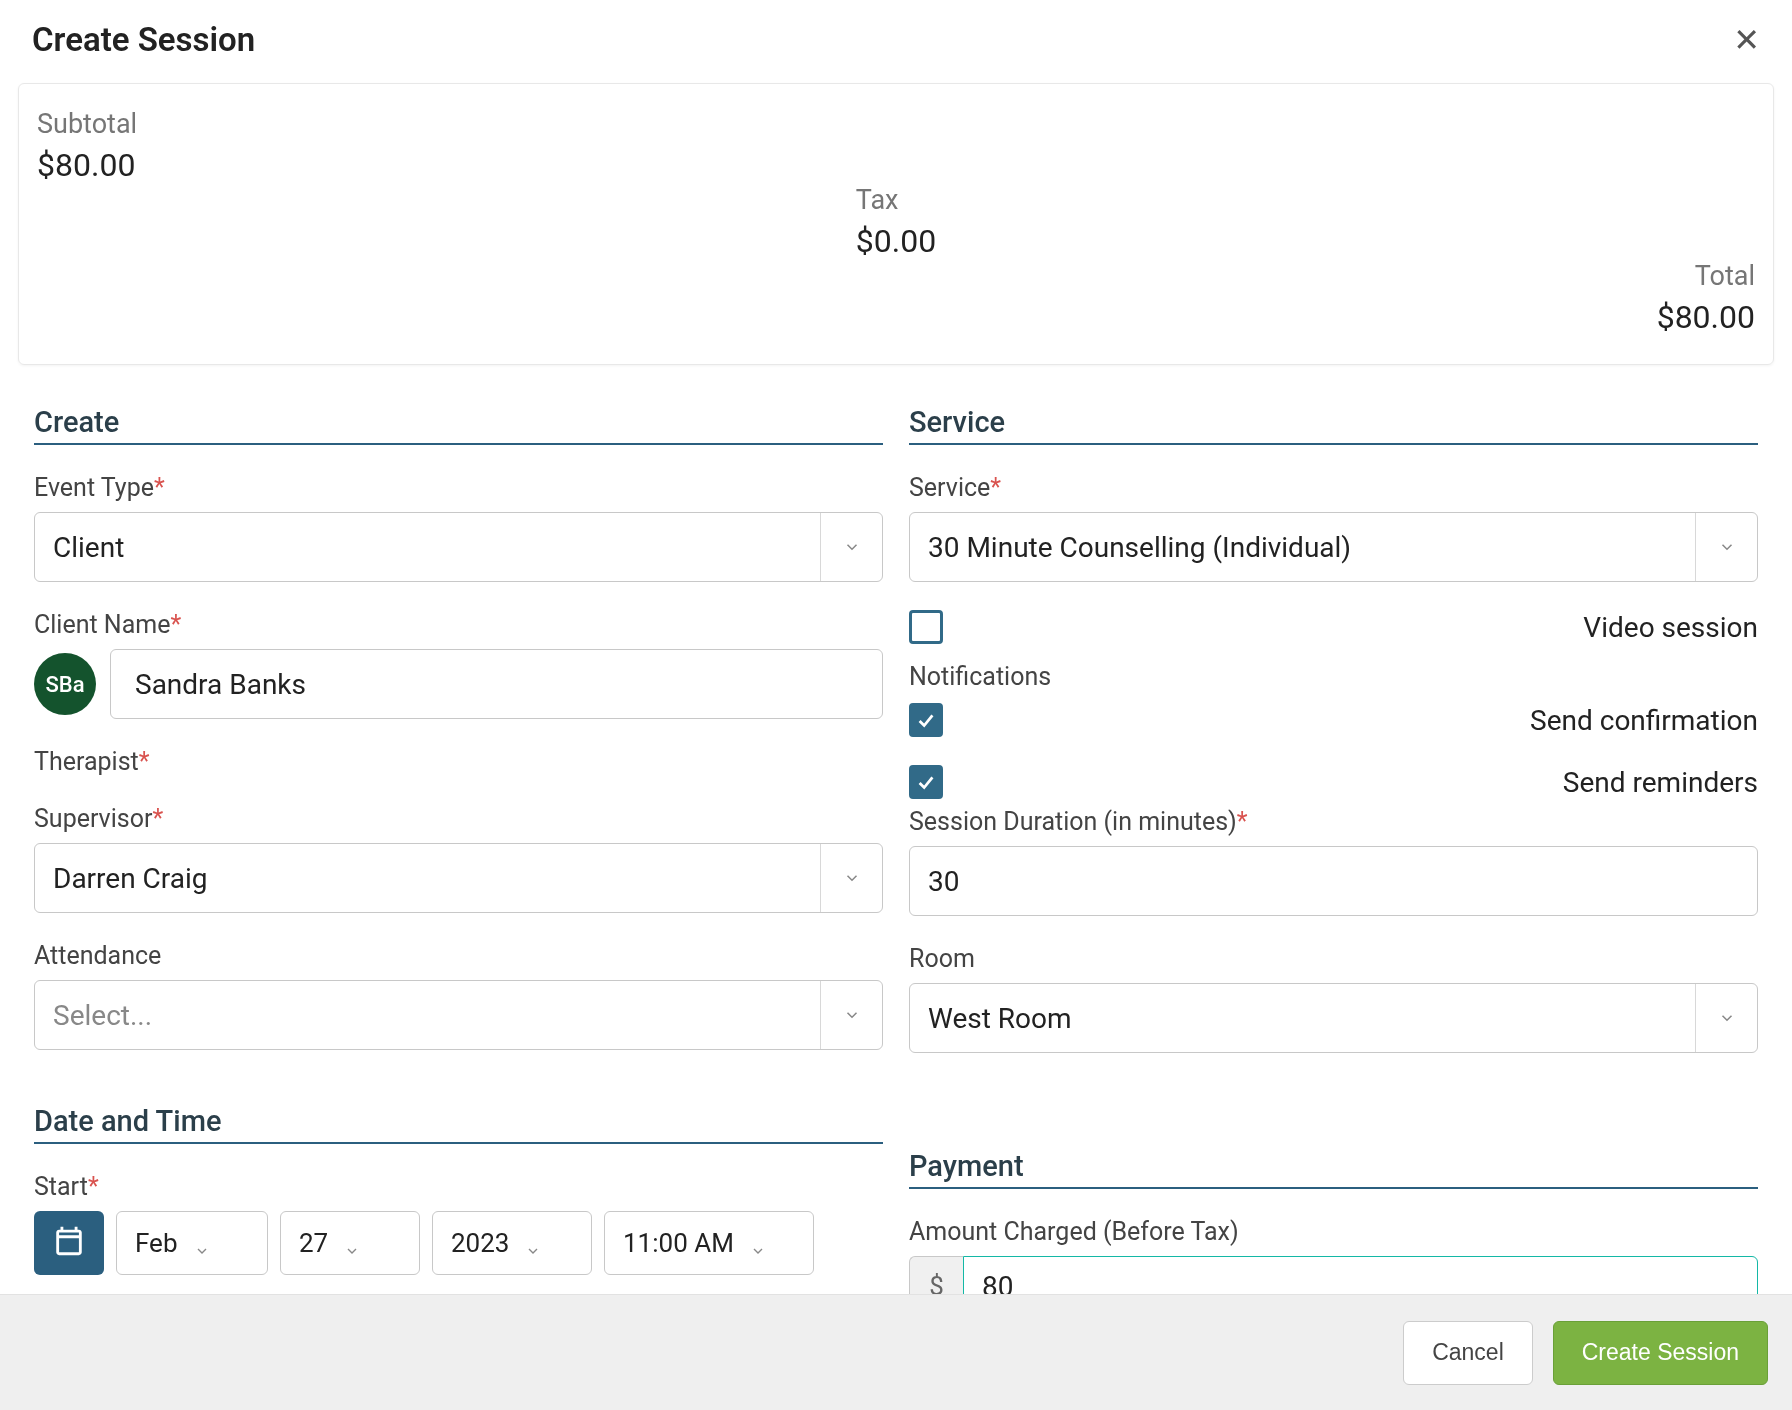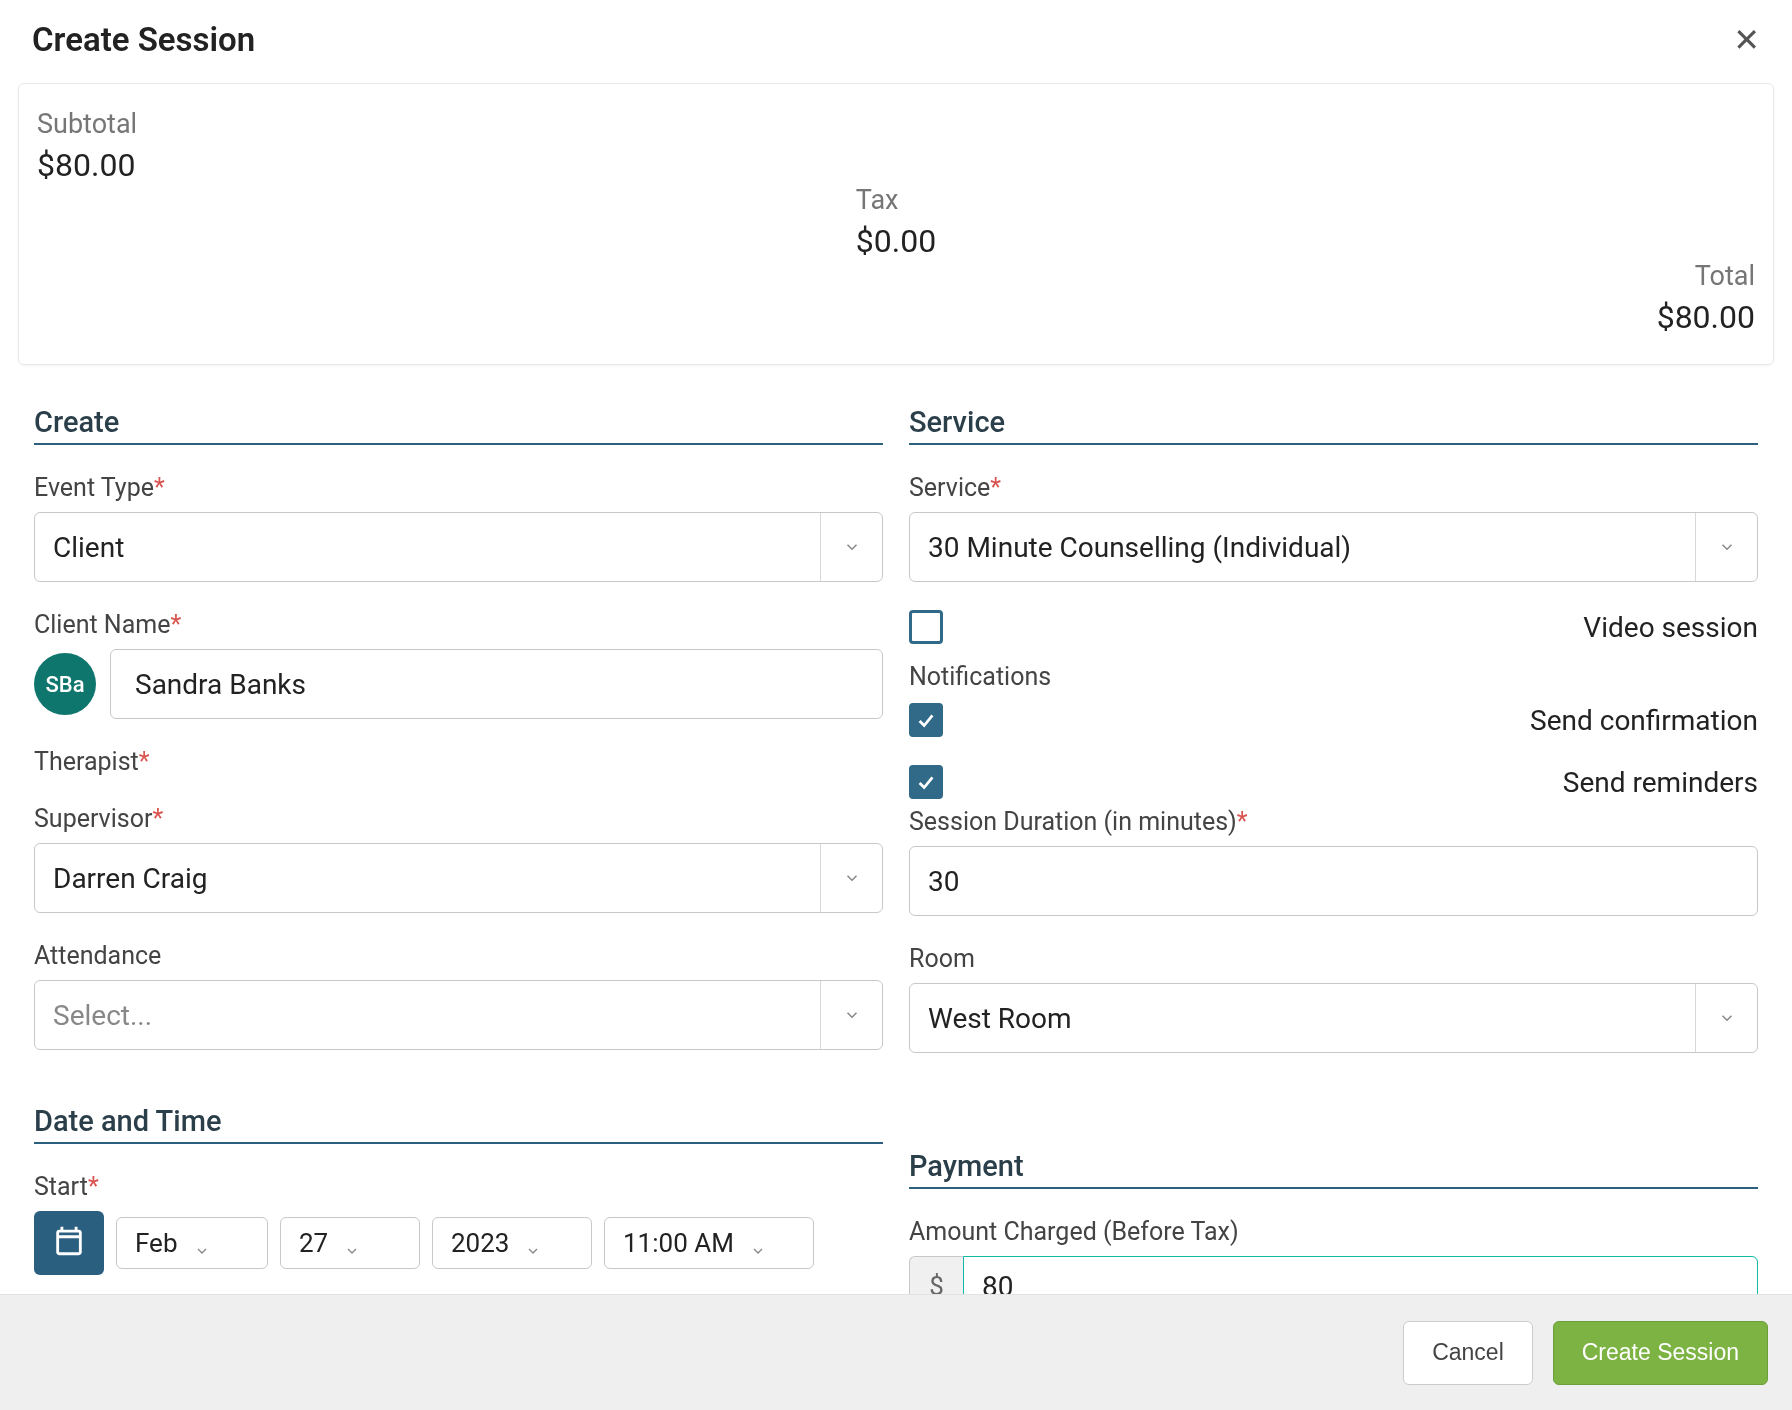--- a/index.html
+++ b/index.html
@@ -89,21 +89,21 @@
       align-items: center;
       justify-content: center;
     }
     .chev-down-icon {
       width: 18px; height: 18px;
     }
     .chev-down-icon svg { width:100%; height:100%; stroke:#888; stroke-width:2; fill:none; }
     .client-row { display:flex; align-items:center; gap:14px; }
     .avatar {
       width: 62px; height: 62px; border-radius: 50%;
-      background: #0f766e;
+      background: #14532d;
       color: #fff;
       display:flex; align-items:center; justify-content:center;
       font-size: 22px;
       font-weight: 500;
     }
     .fake-input { flex:1; padding:0 24px; font-size: 28px; }
     .checkbox-row {
       display:flex; align-items:center; gap:16px; margin-bottom:8px;justify-content:space-between;
     }
     .checkbox {
@@ -120,21 +120,21 @@
     .field-subheading { font-size:25px; color:#444; margin: 18px 0 12px; }
     .text-input { padding: 0 18px; font-size: 28px; }
     .date-row { display:flex; gap:12px; align-items:center; }
     .cal-btn {
       width: 70px; height: 64px;
       background:#2b5f7f; border-radius:6px;
       display:flex; align-items:center; justify-content:center;
     }
     .cal-btn svg{ width:34px; height:34px; fill:#fff; }
     .mini-select {
-      height: 52px;
+      height: 64px;
       border:1px solid #c8c8c8; border-radius:6px;
       display:flex; align-items:center;
       padding: 0 10px 0 18px;
       gap:16px;
       font-size:26px;
     }
     .mini-select .chev-down-icon{ width:16px;height:16px; }
     .amount-row { display:flex; }
     .currency-cell{
       width:54px; border:1px solid #c8c8c8; border-right:none;

